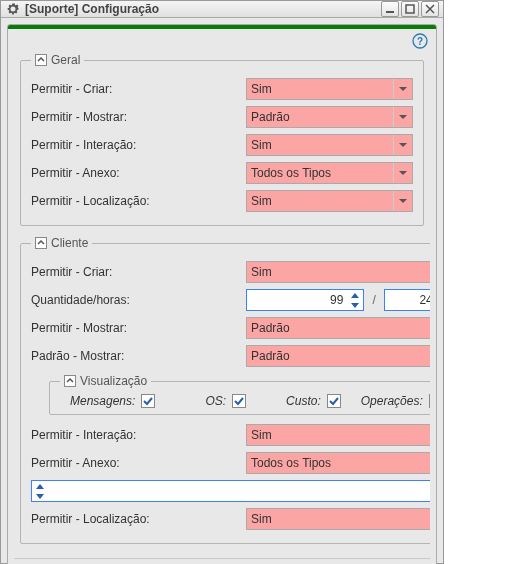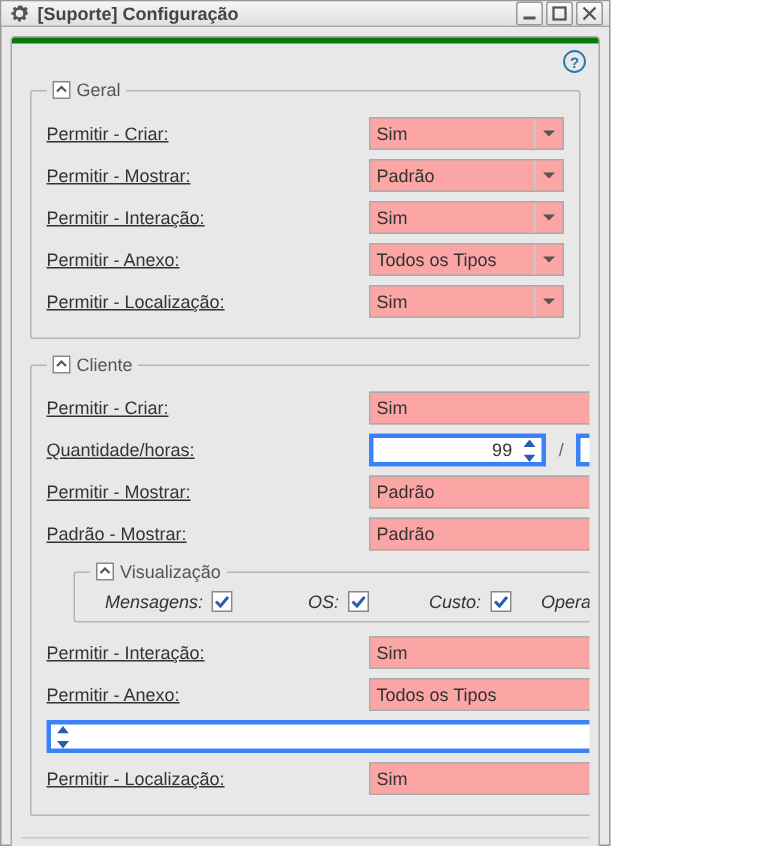--- a/index.html
+++ b/index.html
@@ -1,39 +1,39 @@
 <!DOCTYPE html>
 <html><head>
 <meta charset="utf-8">
 <style>
   * { box-sizing: border-box; margin: 0; padding: 0; }
   html, body { width: 512px; height: 564px; font-family: Arial, sans-serif; font-size: 12px; color: #333; background: #fff; }
-  .window { width: 407px; height: 564px; border: 1px solid #999; background: #e8e8e8; display: flex; flex-direction: column; }
+  .window { width: 444px; height: 564px; border: 1px solid #999; background: #e8e8e8; display: flex; flex-direction: column; }
   .titlebar { height: 24px; background: linear-gradient(#f5f5f5,#e0e0e0); border-bottom: 1px solid #aaa; display: flex; align-items: center; padding: 0 4px; }
   .titlebar .ticon { width: 16px; height: 16px; margin-right: 4px; display: inline-flex; align-items: center; justify-content: center; }
   .titlebar .title { flex: 1; font-weight: bold; color: #444; }
   .wbtn { width: 18px; height: 16px; border: 1px solid #999; background: linear-gradient(#fdfdfd,#e4e4e4); margin-left: 2px; border-radius: 2px; display: inline-flex; align-items: center; justify-content: center; cursor: pointer; }
   .wbtn svg { width: 10px; height: 10px; }
   .inner { margin: 6px; flex: 1; background: #e8e8e8; border: 1px solid #aaa; border-radius: 3px; display: flex; flex-direction: column; padding: 6px 6px 6px 6px; position: relative; }
   .greenbar { height: 4px; background: #0a7a0a; border-radius: 2px 2px 0 0; margin: -6px -6px 4px -6px; }
   .helprow { display: flex; justify-content: flex-end; padding: 0 2px 4px 0; }
   .helpicon { width: 16px; height: 16px; cursor: pointer; }
   .body { flex: 1; overflow: hidden; padding: 0 6px; }
   fieldset { border: 1px solid #b5b5b5; border-radius: 2px; margin-bottom: 10px; padding: 8px 10px 10px 10px; }
   legend { padding: 0 4px; color: #555; display: flex; align-items: center; gap: 4px; }
   .collapse { width: 12px; height: 12px; border: 1px solid #888; background: #fff; display: inline-flex; align-items: center; justify-content: center; cursor: pointer; }
   .collapse svg { width: 8px; height: 8px; }
   .row { display: flex; align-items: center; height: 28px; margin-bottom: 0px; }
-  .row .label { width: 215px; color: #333; text-decoration: underline; }
+  .row .label { width: 215px; color: #333; }
   .row .control { flex: 1; }
   .select { width: 100%; height: 22px; border: 1px solid #aaa; background: #fca5a5; display: flex; align-items: center; padding: 0 4px; position: relative; cursor: pointer; }
   .select .val { flex: 1; }
   .select .arrow { width: 18px; height: 20px; border-left: 1px solid #ccc; display: flex; align-items: center; justify-content: center; margin-right: -3px; }
   .select .arrow svg { width: 10px; height: 10px; fill: #555; }
-  .spinner { height: 22px; border: 3px solid #3b82f6; background: #fff; display: flex; align-items: center; }
+  .spinner { height: 22px; border: 1px solid #3b82f6; background: #fff; display: flex; align-items: center; }
   .spinner .num { flex: 1; text-align: right; padding-right: 4px; }
   .spinbtns { width: 16px; height: 20px; display: flex; flex-direction: column; }
   .spinbtns .sb { flex: 1; display: flex; align-items: center; justify-content: center; cursor: pointer; }
   .spinbtns .sb svg { width: 8px; height: 5px; fill: #2a5db0; }
   .qtyrow .control { display: flex; align-items: center; gap: 6px; }
   .slash { color: #666; padding: 0 2px; }
   fieldset.viz { margin: 4px 0 6px 18px; padding: 6px 10px; }
   .vizrow { display: flex; align-items: center; gap: 0; font-style: italic; }
   .vizitem { display: flex; align-items: center; gap: 6px; }
   .vizitem.msg { flex: 0 0 auto; margin-left: 10px; }

